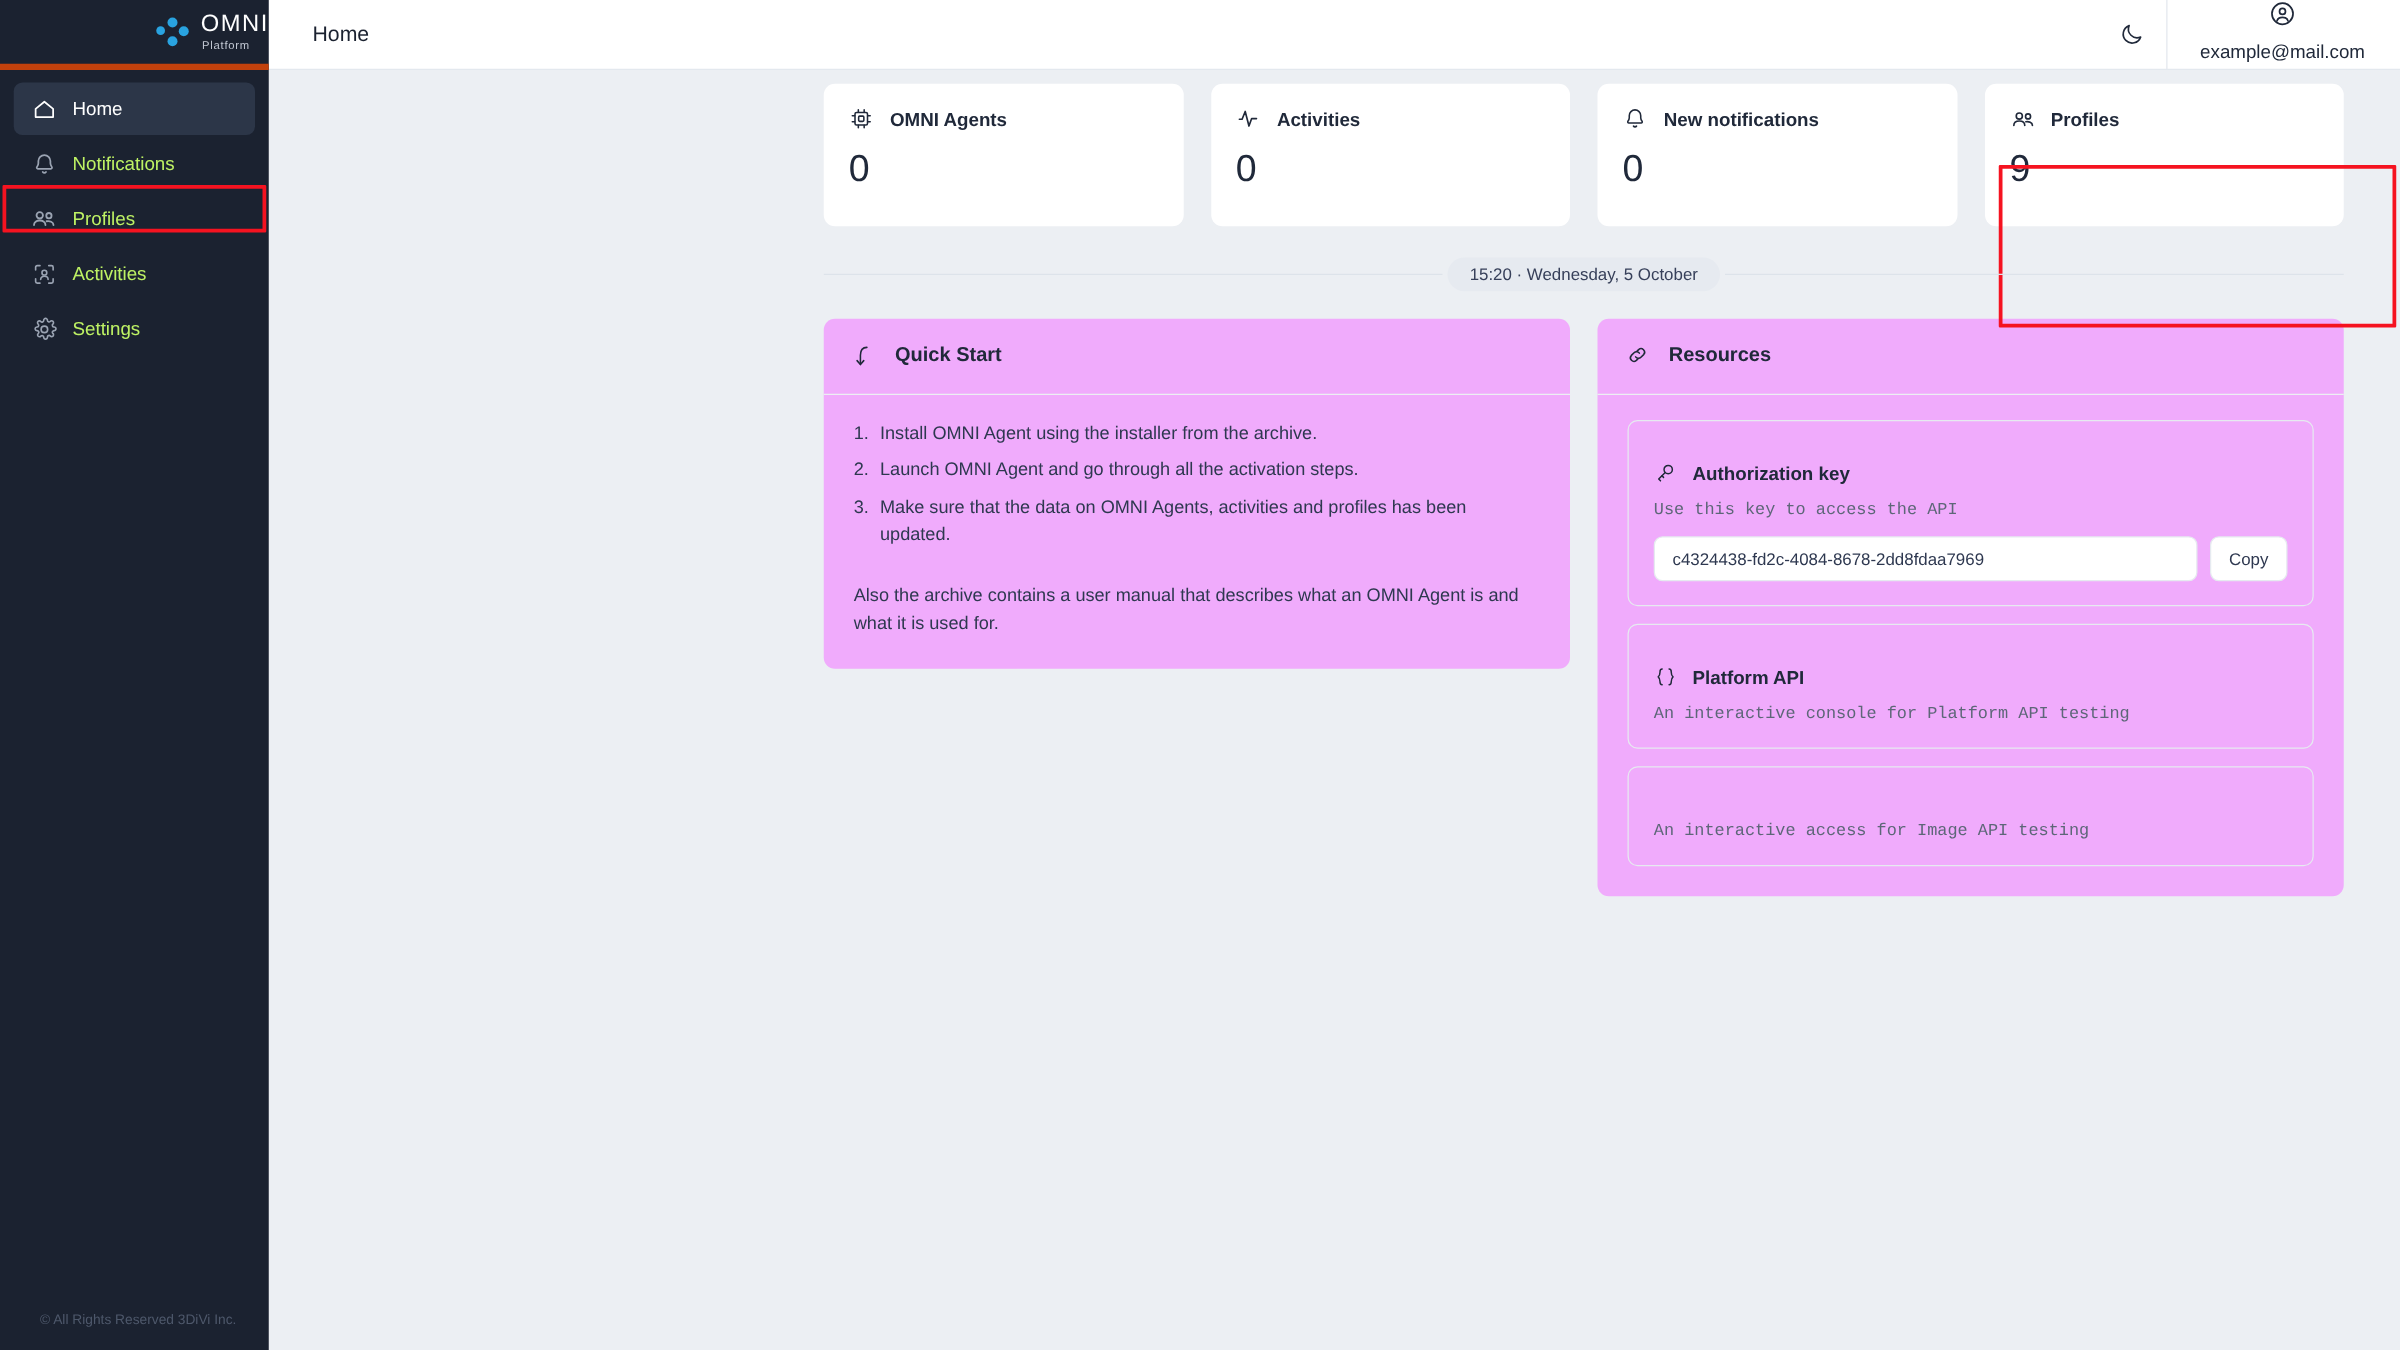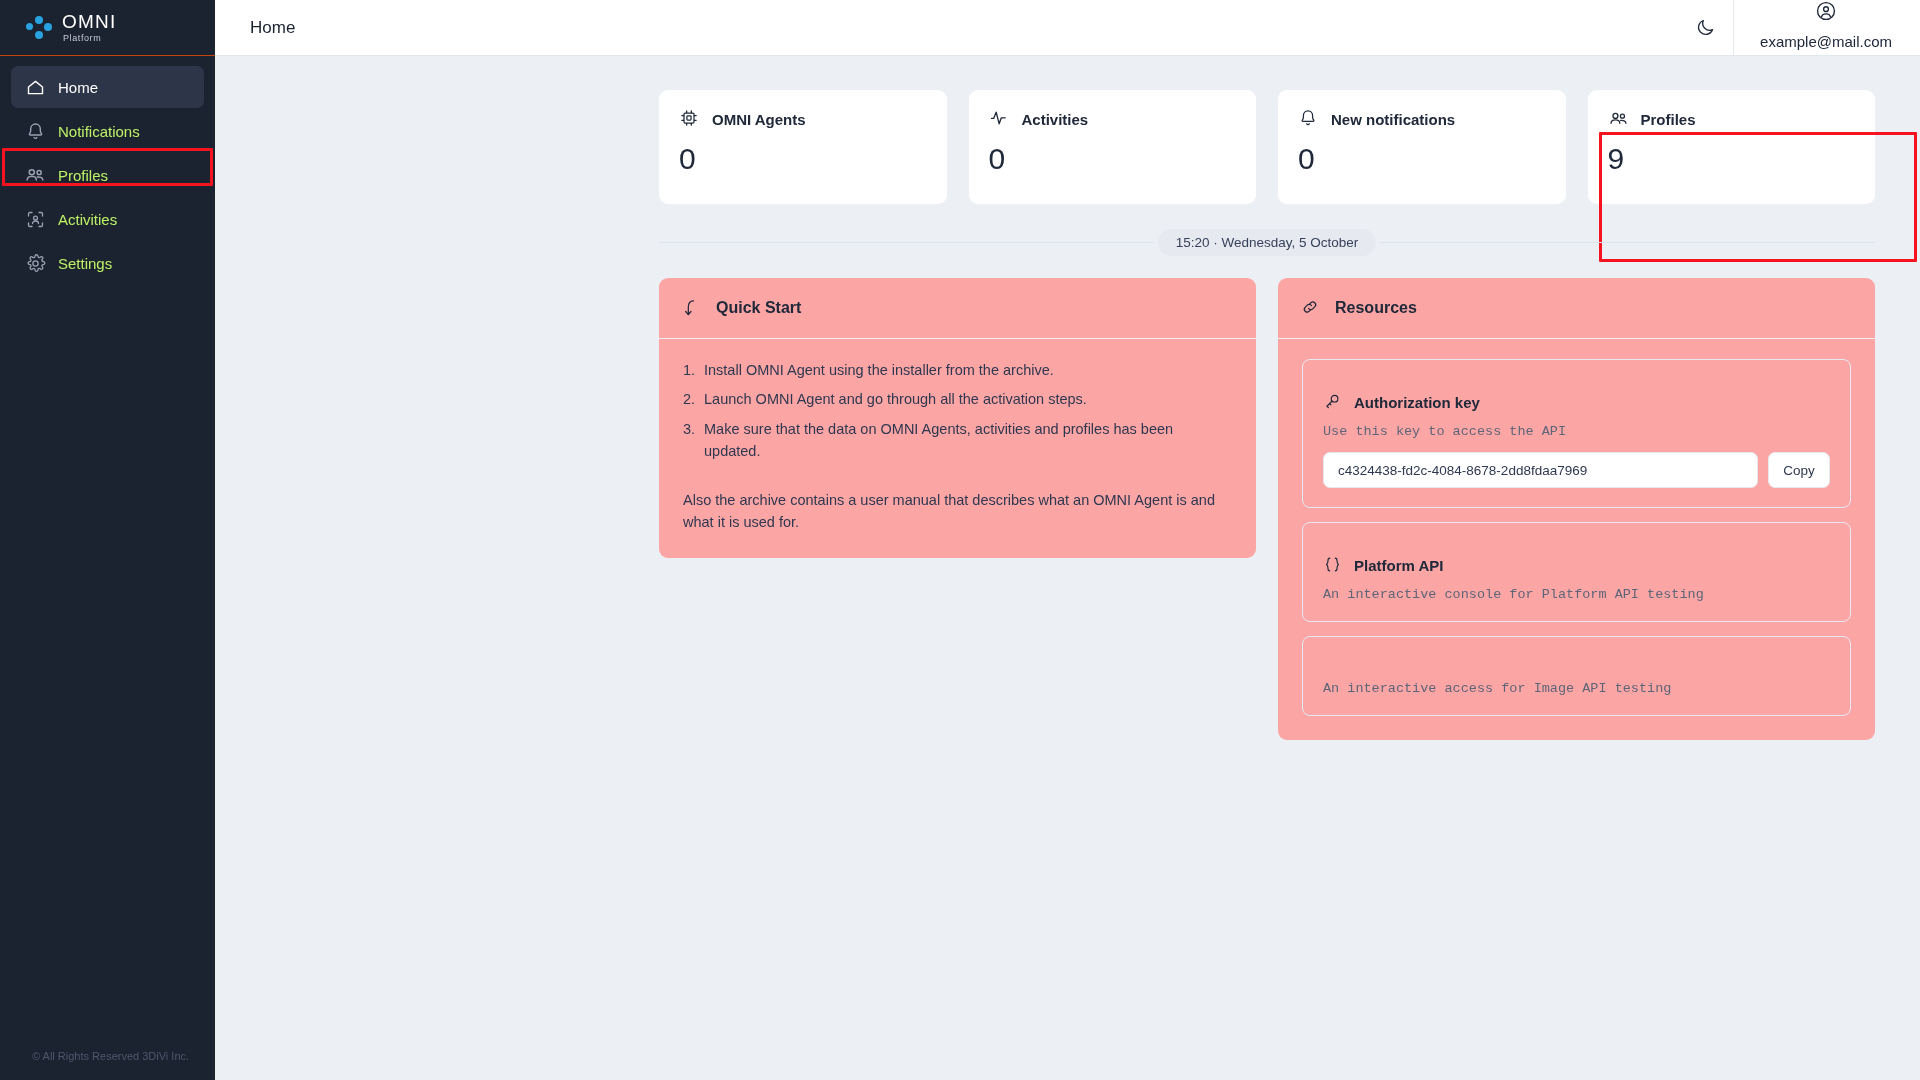--- a/index.html
+++ b/index.html
@@ -15,21 +15,22 @@
   .sidebar {
     width: 215px; min-width: 215px; height: 1080px;
     background: #1b2230;
     display: flex; flex-direction: column;
     position: relative;
   }
   .brand {
     height: 56px; min-height: 56px;
     display: flex; align-items: center;
     padding-left: 24px;
-    border-bottom: 1px solid #c2410c;
+    border-bottom: 5px solid #c2410c;
+    justify-content: flex-end;
   }
   .brand-dots { width: 30px; height: 30px; position: relative; margin-right: 8px; }
   .brand-dots i {
     position: absolute; display: block;
     border-radius: 50%; background: #29a3e0;
   }
   .bd1 { width: 7px; height: 7px; left: 2px;  top: 10px; }
   .bd2 { width: 8px; height: 8px; left: 11px; top: 3px; }
   .bd3 { width: 8px; height: 8px; left: 11px; top: 18px; }
   .bd4 { width: 8px; height: 8px; left: 20px; top: 10px; }
@@ -93,21 +94,21 @@
     display: flex; align-items: center; gap: 11px;
     padding: 0 28px 0 26px; height: 56px; cursor: pointer; flex-direction: column;
   }
   .user-email { font-size: 15px; color: #20293a; }
 
   .content { flex: 1; overflow: hidden; position: relative; padding: 0 0 0 0; }
 
   
   .stats {
     display: flex; gap: 22px;
-    padding: 34px 0 0 0;
+    padding: 11px 0 0 0;
     margin-left: 444px; width: 1216px;
   }
   .stat-card {
     flex: 1; height: 114px; background: #ffffff;
     border-radius: 9px; padding: 18px 20px 0 20px;
     position: relative;
   }
   .stat-head { display: flex; align-items: center; gap: 11px; }
   .stat-ico { color: #20293a; display: flex; width: 22px; height: 22px; }
   .stat-title { font-size: 15px; font-weight: bold; color: #20293a; }
@@ -134,21 +135,21 @@
     border-radius: 14px; font-size: 13.5px;
     padding: 6px 18px; white-space: nowrap; margin: 0 4px;
   }
 
   
   .panels {
     display: flex; gap: 22px; margin-top: 22px;
     margin-left: 444px; width: 1216px; align-items: flex-start;
   }
   .panel {
-    background: #fca5a5; border-radius: 9px; flex: 1;
+    background: #f0abfc; border-radius: 9px; flex: 1;
   }
   .panel-head {
     display: flex; align-items: center; gap: 13px;
     padding: 19px 22px; border-bottom: 1px solid #eceff3;
   }
   .panel-ico { color: #20293a; display: flex; width: 22px; height: 22px; }
   .panel-title { font-size: 16px; font-weight: bold; color: #20293a; }
   .panel-body { padding: 20px 24px 24px 24px; }
 
   .qs-list { list-style: none; counter-reset: qs; }

